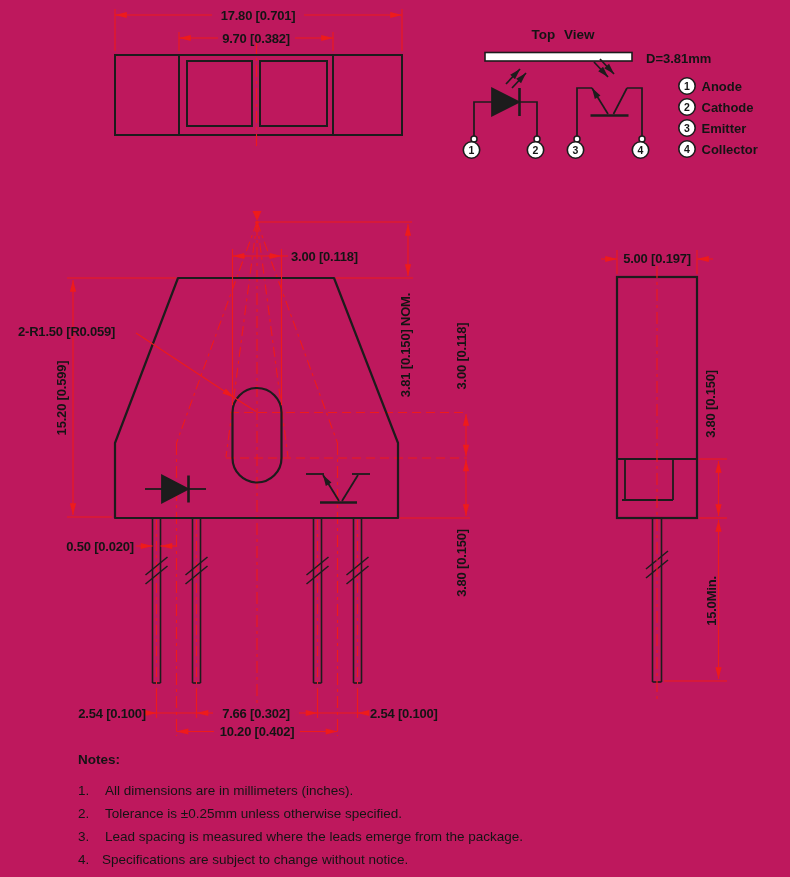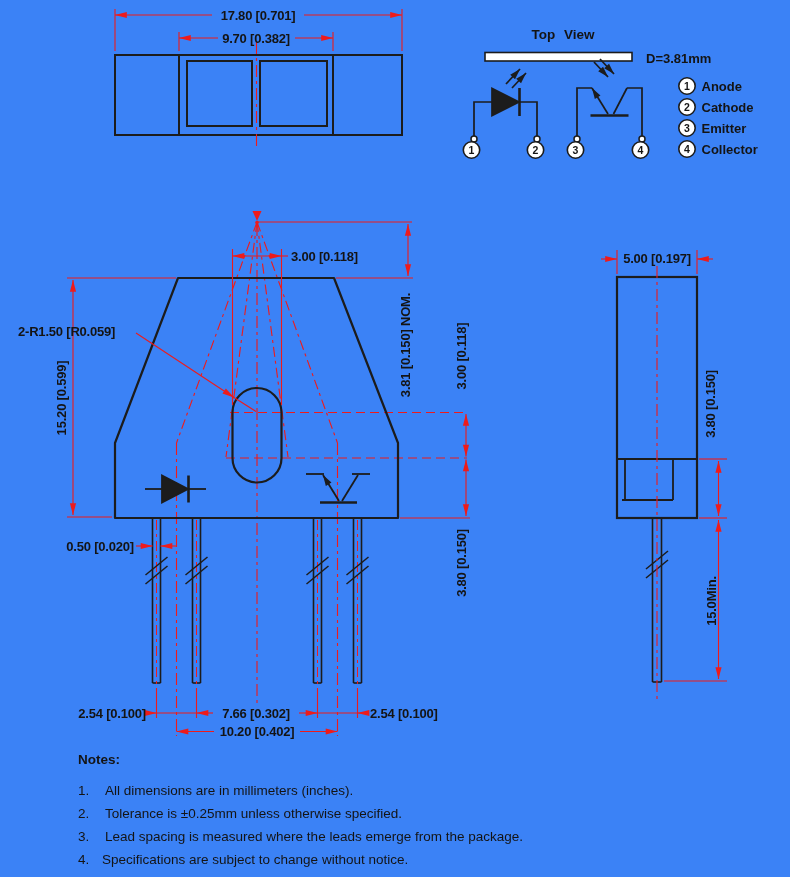--- a/index.html
+++ b/index.html
@@ -1,16 +1,16 @@
 <!DOCTYPE html>
 <html><head>
 <meta charset="utf-8">
 <style>
   html,body{margin:0;padding:0;background:#ffffff;}
-  #canvas{position:relative;width:790px;height:877px;background:#3b82f6;overflow:hidden;
+  #canvas{position:relative;width:790px;height:877px;background:#be185d;overflow:hidden;
           font-family:"Liberation Sans",sans-serif;}
   svg{position:absolute;left:0;top:0;}
   text{fill:#141414;}
   .dim{font:700 13px "Liberation Sans",sans-serif;letter-spacing:-0.2px;}
   .schem{font:700 13px "Liberation Sans",sans-serif;}
   .schem-title{font:700 13.5px "Liberation Sans",sans-serif;word-spacing:5px;}
   .pin-num{font:700 10.5px "Liberation Sans",sans-serif;}
   .notes-title{font:700 13.5px "Liberation Sans",sans-serif;}
   .notes-item{font:400 13.5px "Liberation Sans",sans-serif;}
 </style>

